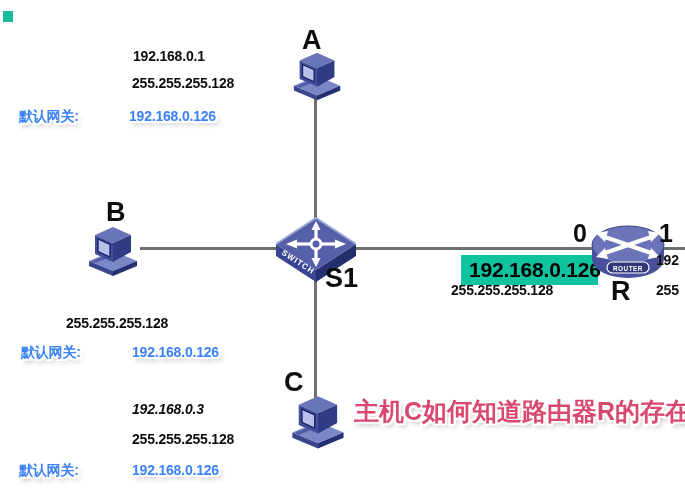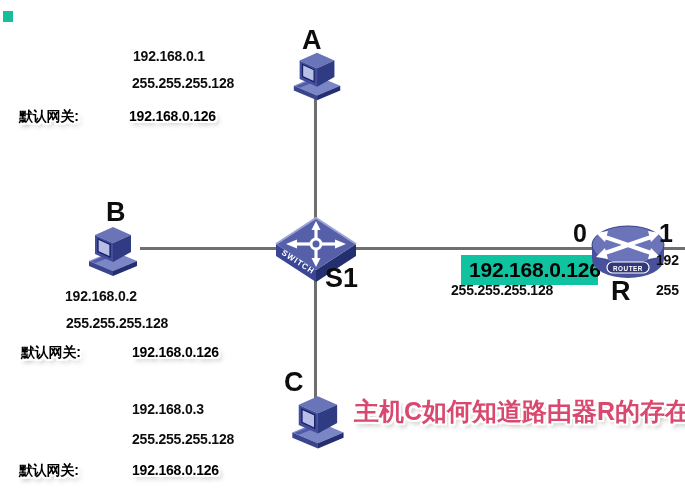--- a/index.html
+++ b/index.html
@@ -6,21 +6,21 @@
   .stage{
     position:relative;width:685px;height:503px;background:#ffffff;
     font-family:"Liberation Sans","DejaVu Sans",sans-serif;
     overflow:hidden;
   }
   .txt{position:absolute;font-weight:bold;color:#0d0d0d;white-space:nowrap;line-height:1.1;}
   .ip{font-size:14px;letter-spacing:-0.2px;}
   .node-label{font-size:27px;}
   .port-label{font-size:25px;}
   .green{
-    color:#000000;
+    color:#3b82f6;
     text-shadow:-2px -2px 0 #fff,2px -2px 0 #fff,-2px 2px 0 #fff,2px 2px 0 #fff,
                 -2px 0 0 #fff,2px 0 0 #fff,0 -2px 0 #fff,0 2px 0 #fff,
                 3px 4px 4px rgba(110,110,110,.45);
   }
   .question{
     font-size:25px;color:#d9486e;
     text-shadow:-2px -2px 0 #fff,2px -2px 0 #fff,-2px 2px 0 #fff,2px 2px 0 #fff,
                 -2px 0 0 #fff,2px 0 0 #fff,0 -2px 0 #fff,0 2px 0 #fff,
                 3px 4px 4px rgba(110,110,110,.45);
   }
@@ -68,30 +68,29 @@
   </svg>
   <div class="txt ip" style="left:133px;top:49px;">192.168.0.1</div>
   <div class="txt ip" style="left:132px;top:76px;">255.255.255.128</div>
   <div class="txt ip green" style="left:19px;top:109px;">默认网关:</div>
   <div class="txt ip green" style="left:129px;top:109px;">192.168.0.126</div>
 
   <div class="txt node-label" style="left:106px;top:198px;">B</div>
   <svg class="icon" style="left:84px;top:224px;" width="60" height="58" viewBox="0 0 60 56">
     <use href="#pc"></use>
   </svg>
-  <div class="txt ip" style="left:65px;top:289px;">192.168.0.2</div>
   <div class="txt ip" style="left:66px;top:316px;">255.255.255.128</div>
   <div class="txt ip green" style="left:21px;top:345px;">默认网关:</div>
   <div class="txt ip green" style="left:132px;top:345px;">192.168.0.126</div>
 
   <div class="txt node-label" style="left:284px;top:368px;">C</div>
   <svg class="icon" style="left:287px;top:394px;" width="64" height="60" viewBox="0 0 60 56">
     <use href="#pc"></use>
   </svg>
-  <div class="txt ip" style="left:132px;top:402px;">192.168.0.3</div>
+  <div class="txt ip" style="left:132px;top:402px;font-style:italic;">192.168.0.3</div>
   <div class="txt ip" style="left:132px;top:432px;">255.255.255.128</div>
   <div class="txt ip green" style="left:19px;top:463px;">默认网关:</div>
   <div class="txt ip green" style="left:132px;top:463px;">192.168.0.126</div>
 
   <svg class="icon" style="left:274px;top:216px;" width="84" height="70" viewBox="0 0 84 70">
     <polygon points="2,28 42,54 42,66 2,40" fill="#3a4695"></polygon>
     <polygon points="82,28 42,54 42,66 82,40" fill="#232f6e"></polygon>
     <polygon points="42,2 82,28 42,54 2,28" fill="#5560a8"></polygon>
     <path d="M2,28 L42,2 L82,28" fill="none" stroke="#9ca5d8" stroke-width="2"></path>
     <circle cx="42" cy="28" r="5" fill="none" stroke="#ffffff" stroke-width="3"></circle>

